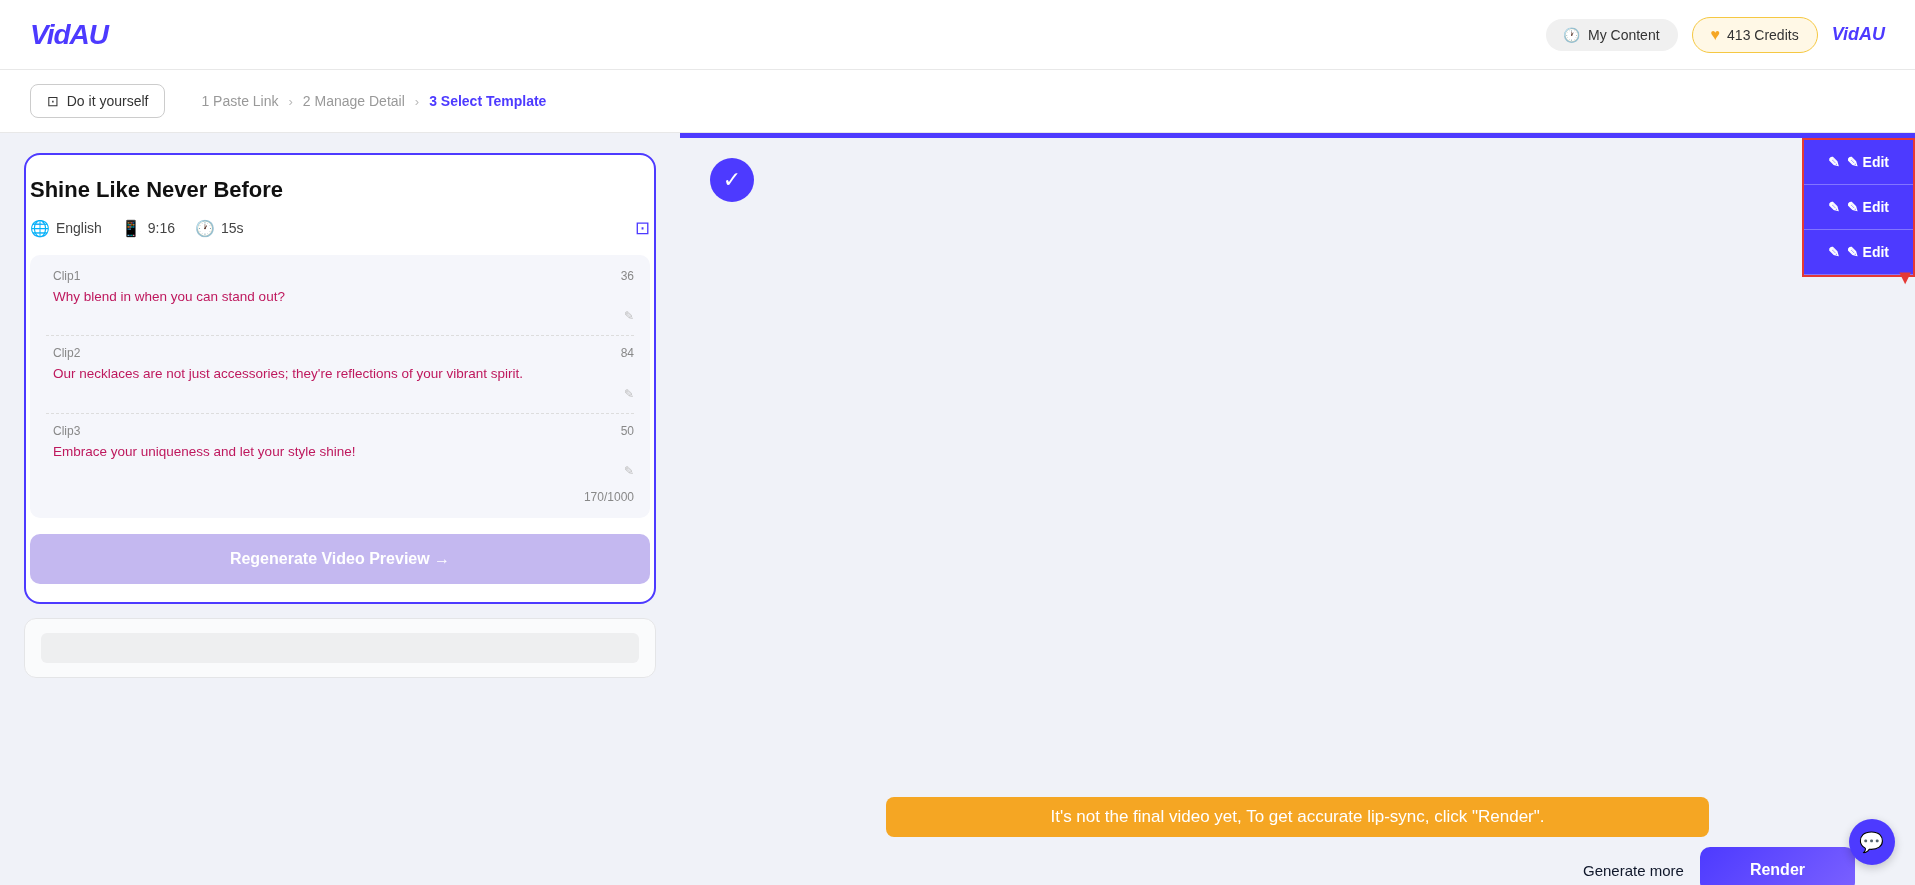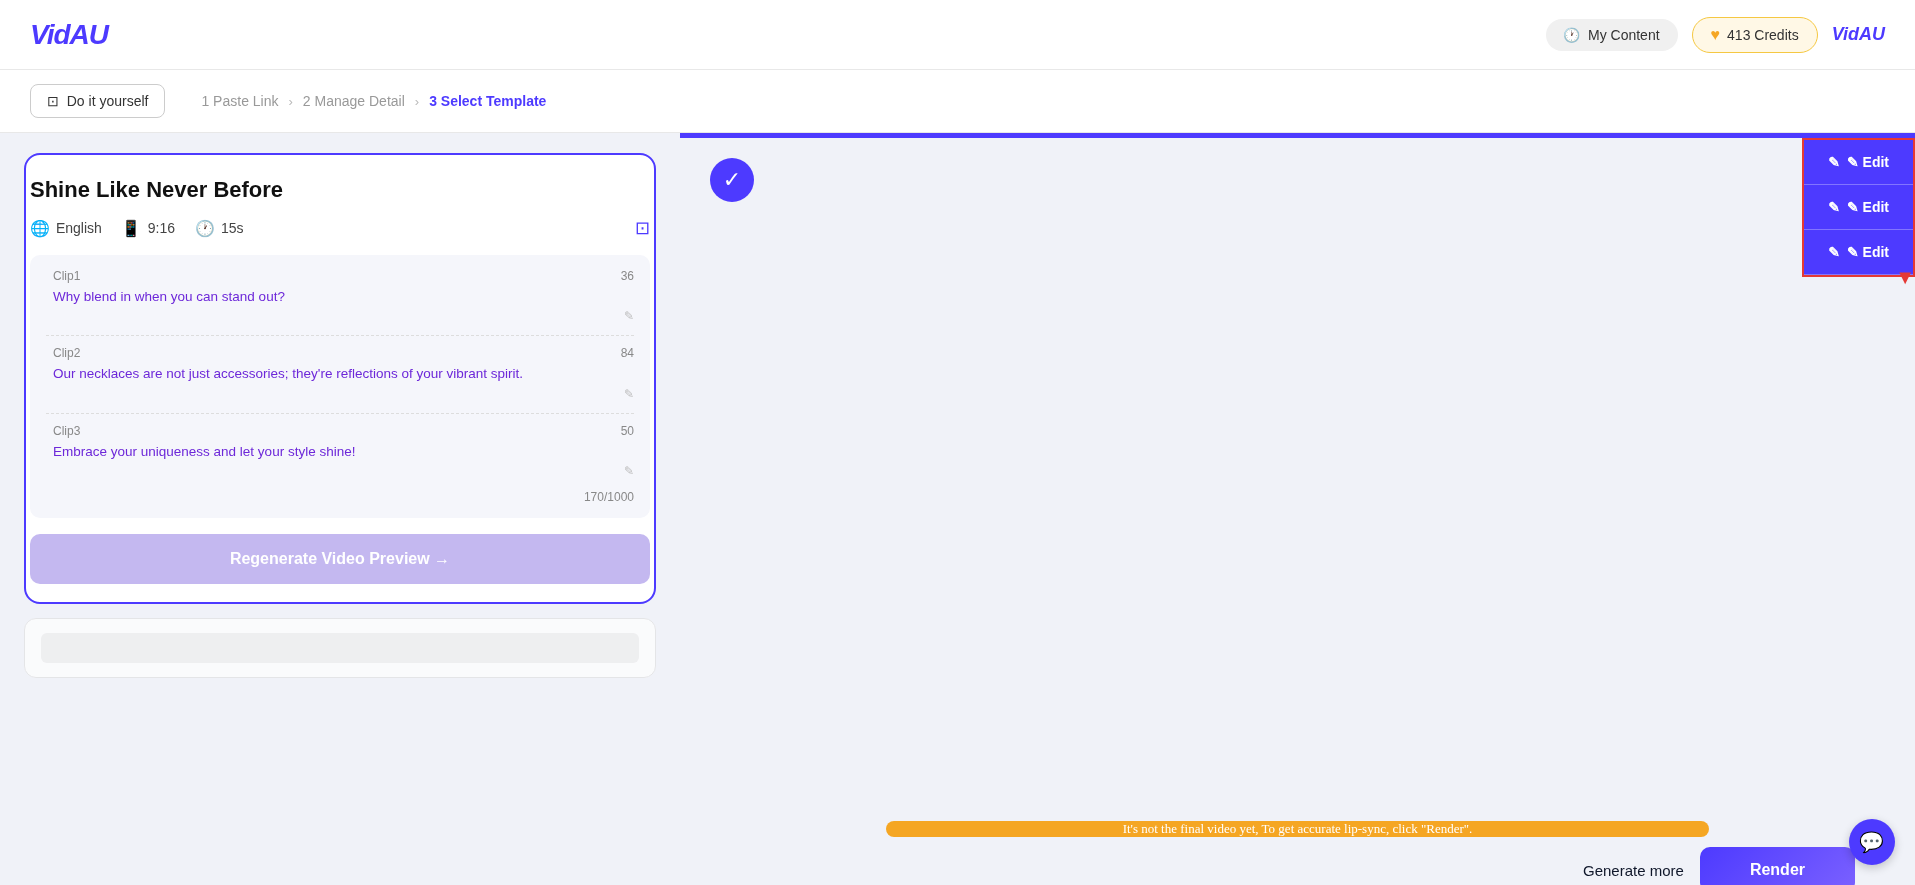--- a/index.html
+++ b/index.html
@@ -180,21 +180,21 @@
     .clip-header {
       display: flex;
       justify-content: space-between;
       align-items: center;
       font-size: 12px;
       color: #888;
       margin-bottom: 4px;
     }
     .clip-text {
       font-size: 13.5px;
-      color: #6d28d9;
+      color: #be185d;
       line-height: 1.5;
     }
     .clip-edit-icon {
       display: flex;
       justify-content: flex-end;
       font-size: 12px;
       color: #bbb;
       margin-top: 2px;
     }
     .clip-divider {
@@ -293,26 +293,25 @@
       position: absolute;
       right: -2px;
       bottom: -14px;
       color: #e53935;
       font-size: 20px;
     }
     .warning-banner {
       background: #f5a623;
       color: white;
       border-radius: 8px;
-      padding: 0 20px;
-      font-size: 13px;
+      padding: 10px 20px;
+      font-size: 17px;
       text-align: center;
       margin: 0 auto;
       width: 70%;
-      font-family: Liberation Serif, serif;
     }
     .bottom-actions {
       display: flex;
       align-items: center;
       justify-content: flex-end;
       gap: 16px;
       padding-right: 60px;
     }
     .generate-more-btn {
       background: none;

